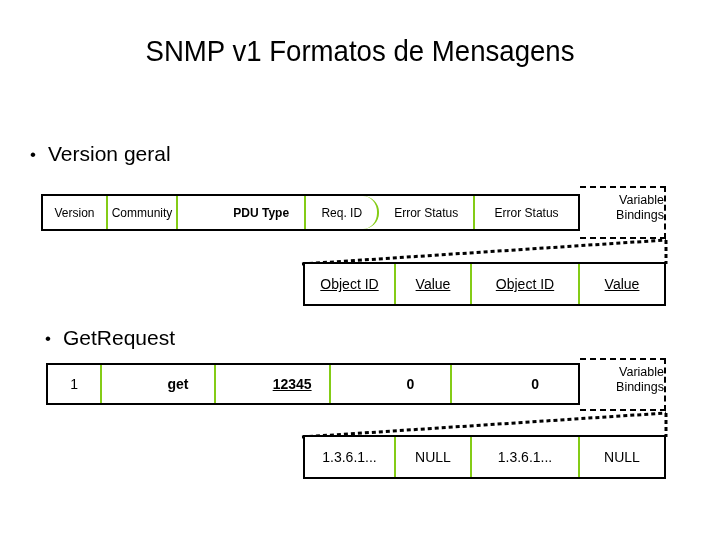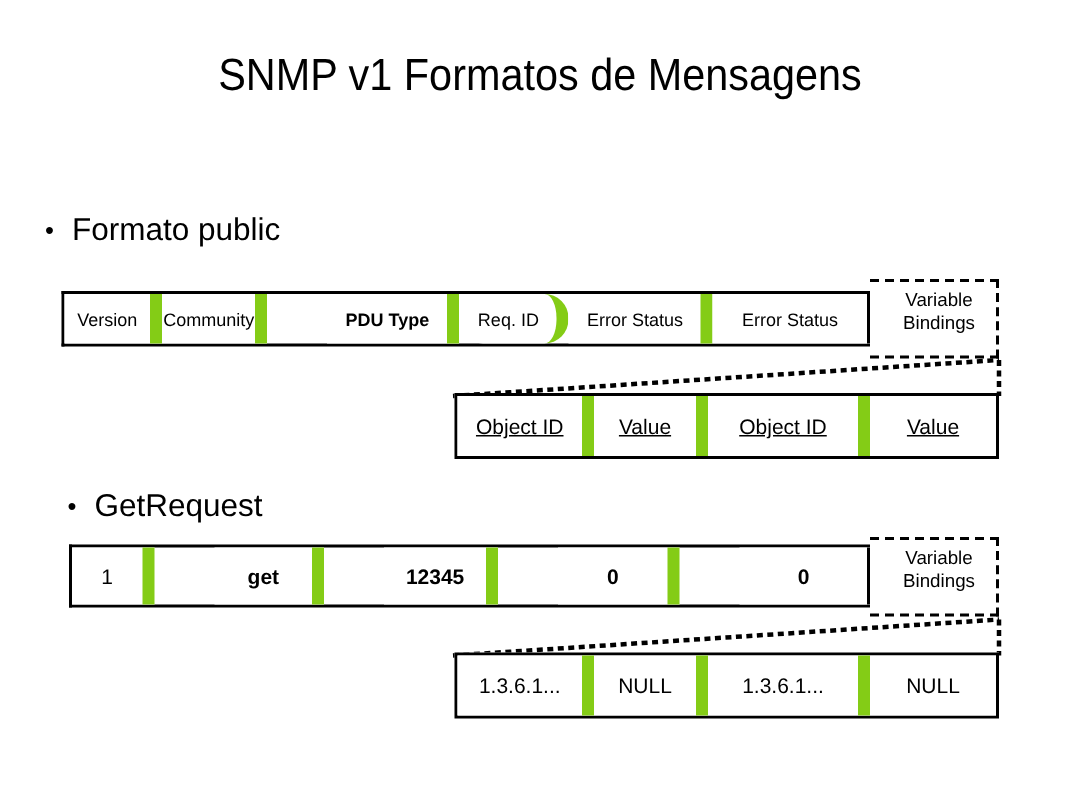--- a/index.html
+++ b/index.html
@@ -53,21 +53,21 @@
     position: absolute;
     display: flex;
     box-sizing: border-box;
     border: 2px solid #000;
     background: #fff;
   }
   .snmp-table.no-right-border { border-right: none; }
 
   .cell {
     box-sizing: border-box;
-    border-right: 8px solid #84cc16;
+    border-right: 2px solid #84cc16;
     display: flex;
     align-items: center;
     justify-content: center;
     text-align: center;
     font-size: 12px;
     line-height: 14px;
     padding: 0 2px;
     overflow: hidden;
     white-space: nowrap;
     background: #fff;
@@ -78,38 +78,38 @@
 
   
   .vbind-box {
     position: absolute;
     box-sizing: border-box;
     border: 2px dashed #000;
     border-left: none;
     background: #fff;
     font-size: 12.5px;
     line-height: 15px;
-    text-align: center;
+    text-align: right;
     padding: 5px 0 0 8px;
   }
   .vbind-box .vb-line { display: block; }
 
   
   .connector {
     position: absolute;
     pointer-events: none;
   }
 </style>
 </head>
 <body>
 
 <div id="slide-title">SNMP v1 Formatos de Mensagens</div>
 
 <div class="bullet" id="bullet-formato-geral">
-  <span class="bullet-dot">•</span><span>Formato public</span>
+  <span class="bullet-dot">•</span><span>Version geral</span>
 </div>
 
 <div class="snmp-table no-right-border" id="general-header-table" style="left:41px; top:194px; width:539px; height:37px;">
   <div class="cell" style="width:67px;">Version</div>
   <div class="cell" style="width:72px;">Community</div>
   <div class="cell bold" style="width:91px;">PDU Type</div>
   <div class="cell" style="width:75px;border-radius:16px;">Req. ID</div>
   <div class="cell" style="width:99px;">Error Status</div>
   <div class="cell" style="width:108px; border-right:2px solid #000;">Error Status</div>
 </div>
@@ -131,21 +131,21 @@
   <div class="cell big" style="width:84px;">Value</div>
 </div>
 
 <div class="bullet" id="bullet-getrequest">
   <span class="bullet-dot">•</span><span>GetRequest</span>
 </div>
 
 <div class="snmp-table no-right-border" id="getrequest-header-table" style="left:46px; top:363px; width:534px; height:42px;">
   <div class="cell big" style="width:66px;">1</div>
   <div class="cell big bold" style="width:90px;">get</div>
-  <div class="cell big bold" style="width:92px;">12345</div>
+  <div class="cell big bold" style="width:92px;text-decoration:underline;">12345</div>
   <div class="cell big bold" style="width:100px;">0</div>
   <div class="cell big bold" style="width:108px; border-right:2px solid #000;">0</div>
 </div>
 
 <div class="vbind-box" id="getrequest-vbind" style="left:580px; top:358px; width:86px; height:53px;">
   <span class="vb-line">Variable</span>
   <span class="vb-line">Bindings</span>
 </div>
 
 <svg class="connector" style="left:40px; top:402px; width:640px; height:40px;" width="640" height="40" viewBox="0 0 640 40">

